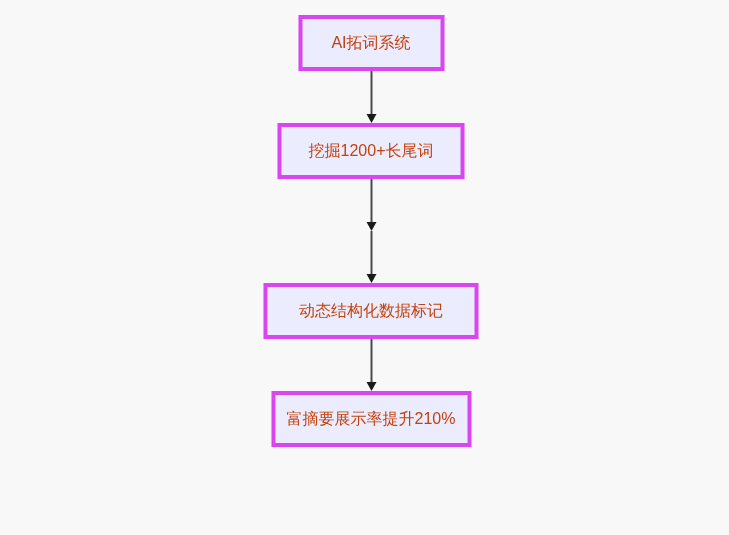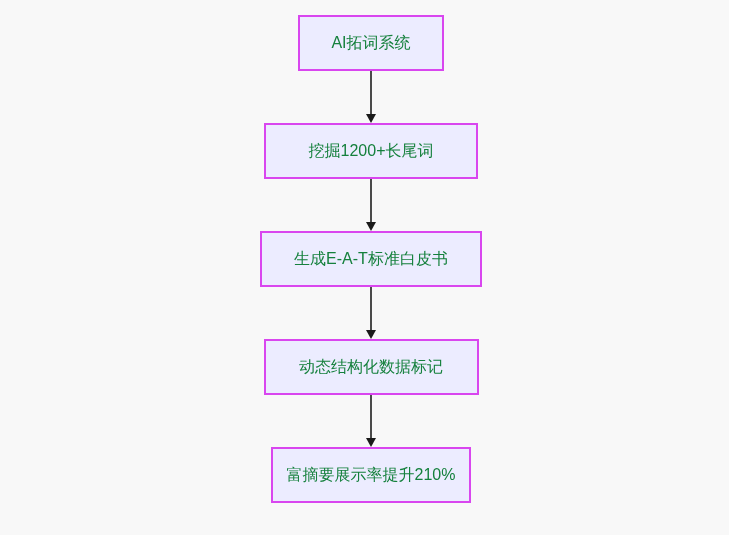--- a/index.html
+++ b/index.html
@@ -22,31 +22,31 @@
     left: 371px;
     transform: translateX(-50%);
     display: flex;
     flex-direction: column;
     align-items: center;
   }
   .node {
     box-sizing: border-box;
     height: 56px;
     background: #ECECFF;
-    border: 2px solid #d946ef;
-    color: #15803d;
+    border: 4px solid #d946ef;
+    color: #c2410c;
     font-size: 16px;
     display: flex;
     align-items: center;
     justify-content: center;
     text-align: center;
     white-space: nowrap;
   }
   .node-1 { width: 146px; }
-  .node-2 { width: 214px; }
+  .node-2 { width: 187px; }
   .node-3 { width: 222px; }
   .node-4 { width: 215px; }
   .node-5 { width: 200px; }
   .connector {
     position: relative;
     width: 14px;
     height: 52px;
   }
   .arrow-line {
     position: absolute;
@@ -86,23 +86,20 @@
 
     <div class="node node-2">
       <span>挖掘1200+长尾词</span>
     </div>
 
     <div class="connector">
       <span class="arrow-line"></span>
       <span class="arrow-head"></span>
     </div>
 
-    <div class="node node-3">
-      <span>生成E-A-T标准白皮书</span>
-    </div>
 
     <div class="connector">
       <span class="arrow-line"></span>
       <span class="arrow-head"></span>
     </div>
 
     <div class="node node-4">
       <span>动态结构化数据标记</span>
     </div>
 

